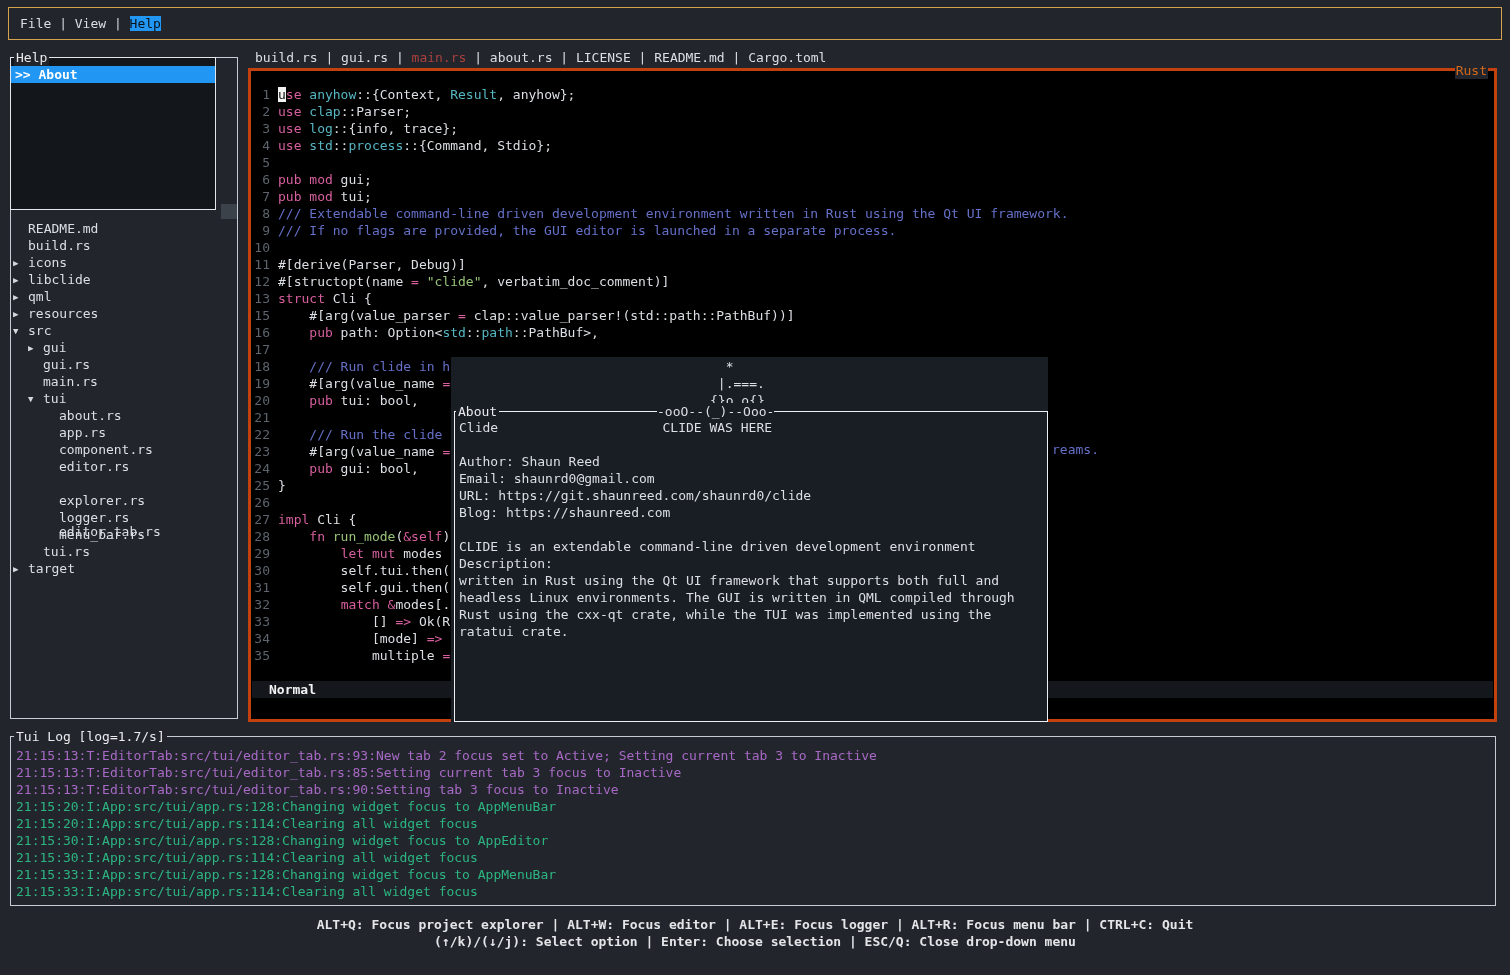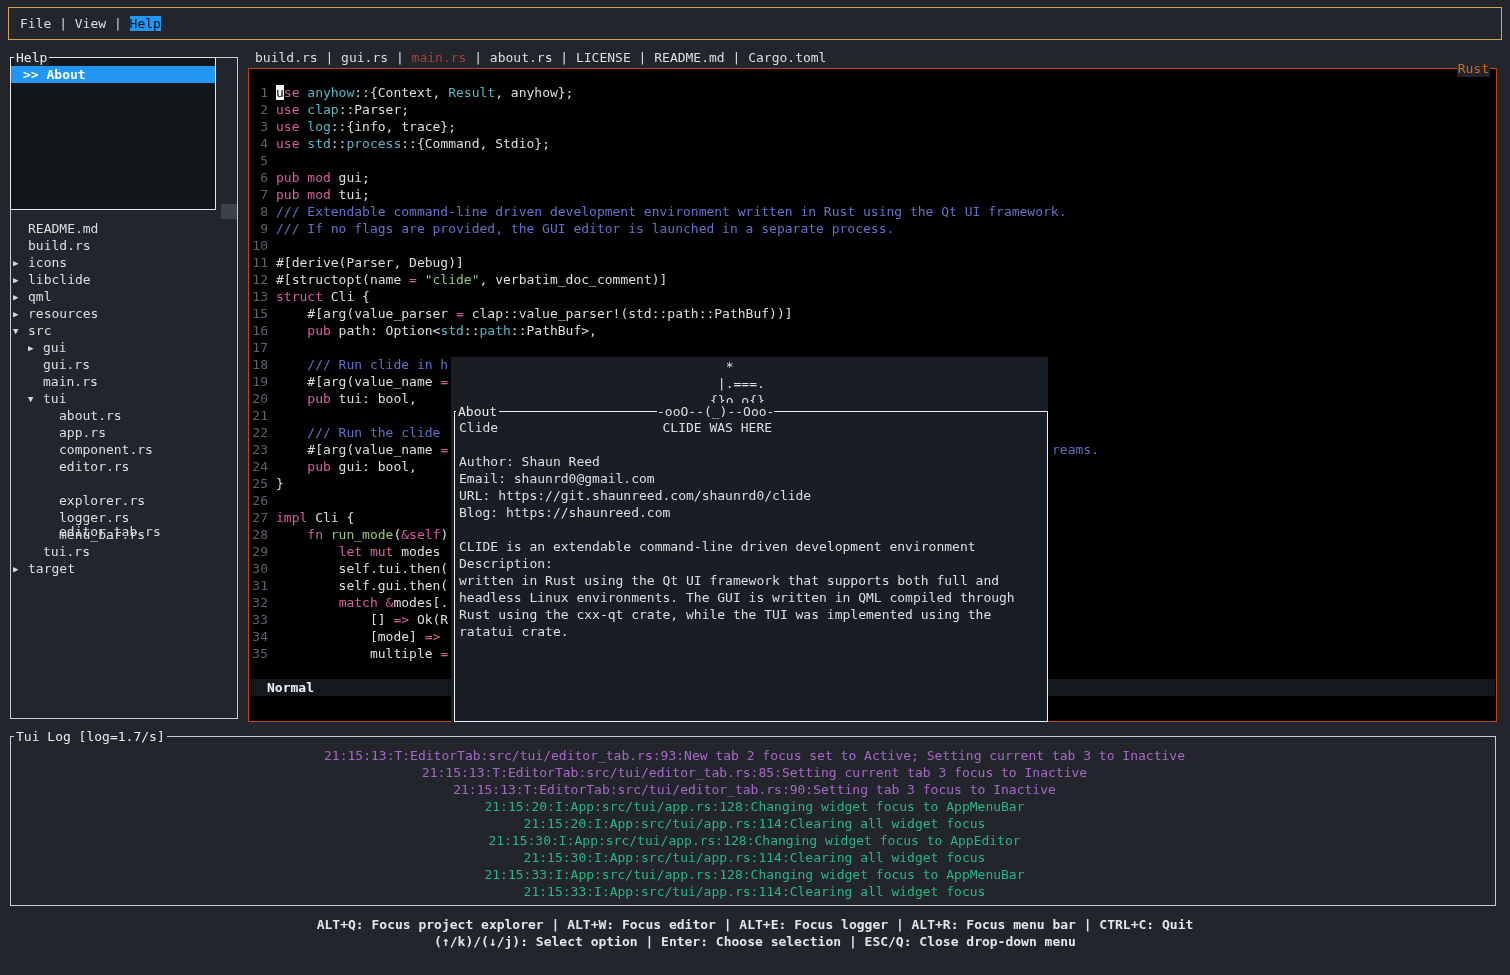--- a/index.html
+++ b/index.html
@@ -15,37 +15,37 @@
     padding-left:11px;white-space:pre;}
   .menu-item{cursor:default;}
   .menu-item.selected{background:#2196f3;color:#0a1016;}
   .menu-sep{color:#cfd3d8;}
   
   .dropdown{position:absolute;left:10px;top:57px;width:206px;height:153px;
     background:#13161b;border:1px solid #e3e6ea;box-sizing:border-box;z-index:4;}
   .panel-title{position:absolute;top:-9px;background:#22262c;padding:0 2px;color:#e9ebee;}
   .dropdown .panel-title{left:3px;}
   .dropdown-item{margin-top:8px;height:17px;background:#2196f3;color:#ffffff;
-    font-weight:bold;padding-left:12px;white-space:pre;}
+    font-weight:bold;padding-left:4px;white-space:pre;}
   
   .explorer{position:absolute;left:10px;top:57px;width:228px;height:662px;
     border:1px solid #c6ccd3;box-sizing:border-box;z-index:2;}
   .explorer-items{position:absolute;left:0;top:162px;right:1px;}
   .tree-row{position:relative;height:17px;}
   .tree-arrow{position:absolute;font-size:9px;top:1px;color:#d4d7db;}
   .tree-label{position:absolute;top:0;white-space:pre;color:#dcdfe4;}
   .scroll-thumb{position:absolute;left:221px;top:204px;width:16px;height:15px;
     background:#3c424a;z-index:5;}
   
   .tabs{position:absolute;left:255px;top:49px;height:17px;white-space:pre;z-index:1;}
   .tab{color:#dcdfe4;}
   .tab.highlight{color:#a9403c;}
   .tab-sep{color:#dcdfe4;}
   .editor{position:absolute;left:248px;top:68px;width:1249px;height:654px;
-    background:#000000;border:1px solid #c2410c;box-sizing:border-box;z-index:2;}
+    background:#000000;border:3px solid #c2410c;box-sizing:border-box;z-index:2;}
   .rust-badge{position:absolute;right:6px;top:-9px;color:#d2691e;background:#22262c;padding:0 1px;}
   .code-lines{position:absolute;left:0;top:15px;right:1px;}
   .code-row{display:flex;height:17px;}
   .gutter{flex:none;width:19px;text-align:right;color:#5d646d;}
   .code-text{margin-left:8px;white-space:pre;}
   .tok-kw{color:#d75f9e;}
   .tok-ty{color:#56b6c2;}
   .tok-cm{color:#6570c8;}
   .tok-st{color:#98c379;}
   .tok-fn{color:#98c379;}
@@ -62,21 +62,21 @@
     border:1px solid #eef0f3;box-sizing:border-box;}
   .popup-box .panel-title{left:1px;background:#191d24;}
   .popup-border-art{position:absolute;left:202px;top:-9px;background:#191d24;color:#dcdfe4;white-space:pre;}
   .popup-rows{position:absolute;left:4px;top:7px;right:2px;}
   .popup-row{height:17px;white-space:pre;color:#dcdfe4;}
   
   .log{position:absolute;left:10px;top:736px;width:1486px;height:170px;
     border:1px solid #c6ccd3;box-sizing:border-box;}
   .log .panel-title{left:3px;}
   .log-rows{position:absolute;left:5px;top:10px;right:2px;overflow:hidden;}
-  .log-row{height:17px;white-space:pre;text-align:center;}
+  .log-row{height:17px;white-space:pre;}
   .log-row.trace{color:#a869c6;}
   .log-row.info{color:#2cb581;}
   
   .statusbar{position:absolute;left:0;top:916px;width:100%;text-align:center;
     font-weight:bold;color:#e3e5e8;}
   .statusbar div{height:17px;white-space:pre;}
 </style>
 </head>
 <body>
 

